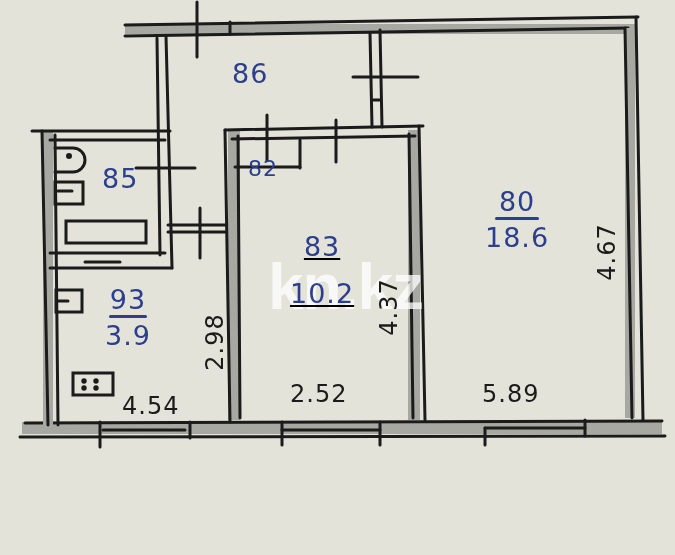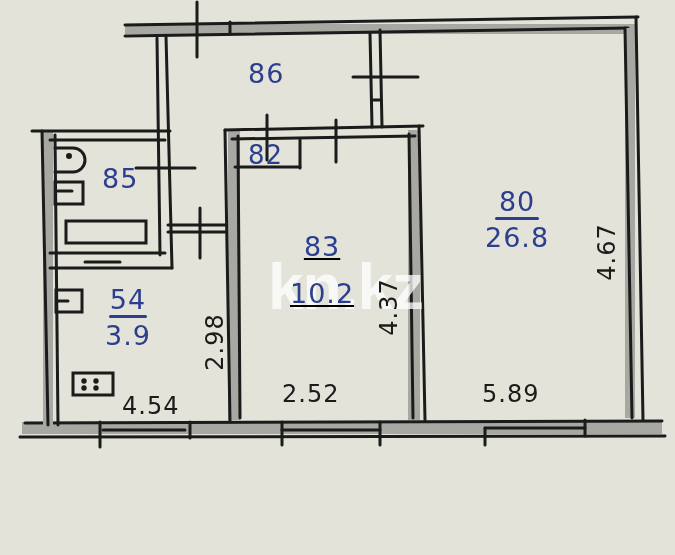--- a/index.html
+++ b/index.html
@@ -110,39 +110,39 @@
       <line x1="370" y1="33" x2="372" y2="127"></line>
       <line x1="380" y1="30" x2="382" y2="127"></line>
       <line x1="353" y1="77" x2="418" y2="77"></line>
       <line x1="372" y1="100" x2="380" y2="100"></line>
     </g>
   </g>
 </svg>
 
 <div class="watermark">kn.kz</div>
 
-<div class="lbl blue" style="left:248px; top:60px;">86</div>
+<div class="lbl blue" style="left:232px; top:60px;">86</div>
 <div class="lbl blue" style="left:102px; top:165px;">85</div>
-<div class="lbl blue" style="left:248px; top:142px; font-size:26px;">82</div>
+<div class="lbl blue" style="left:248px; top:158px; font-size:22px;">82</div>
 
 <div class="lbl frac" style="left:290px; top:233px;text-decoration:underline;">
   <span class="blue">83</span>
   <span class="blue" style="margin-top:20px;">10.2</span>
 </div>
 
 <div class="lbl frac" style="left:485px; top:188px;">
   <span class="blue">80</span>
   <span class="bar"></span>
-  <span class="blue">26.8</span>
+  <span class="blue">18.6</span>
 </div>
 
 <div class="lbl frac" style="left:105px; top:286px;">
-  <span class="blue">54</span>
+  <span class="blue">93</span>
   <span class="bar" style="width:38px;"></span>
   <span class="blue">3.9</span>
 </div>
 
 <div class="lbl black" style="left:122px; top:394px;">4.54</div>
 <div class="lbl black rot" style="left:186px; top:330px; transform:rotate(-90deg);">2.98</div>
-<div class="lbl black" style="left:282px; top:382px;">2.52</div>
+<div class="lbl black" style="left:290px; top:382px;">2.52</div>
 <div class="lbl black rot" style="left:360px; top:295px; transform:rotate(-90deg);">4.37</div>
 <div class="lbl black" style="left:482px; top:382px;">5.89</div>
 <div class="lbl black rot" style="left:578px; top:240px; transform:rotate(-90deg);">4.67</div>
 
 </body></html>

